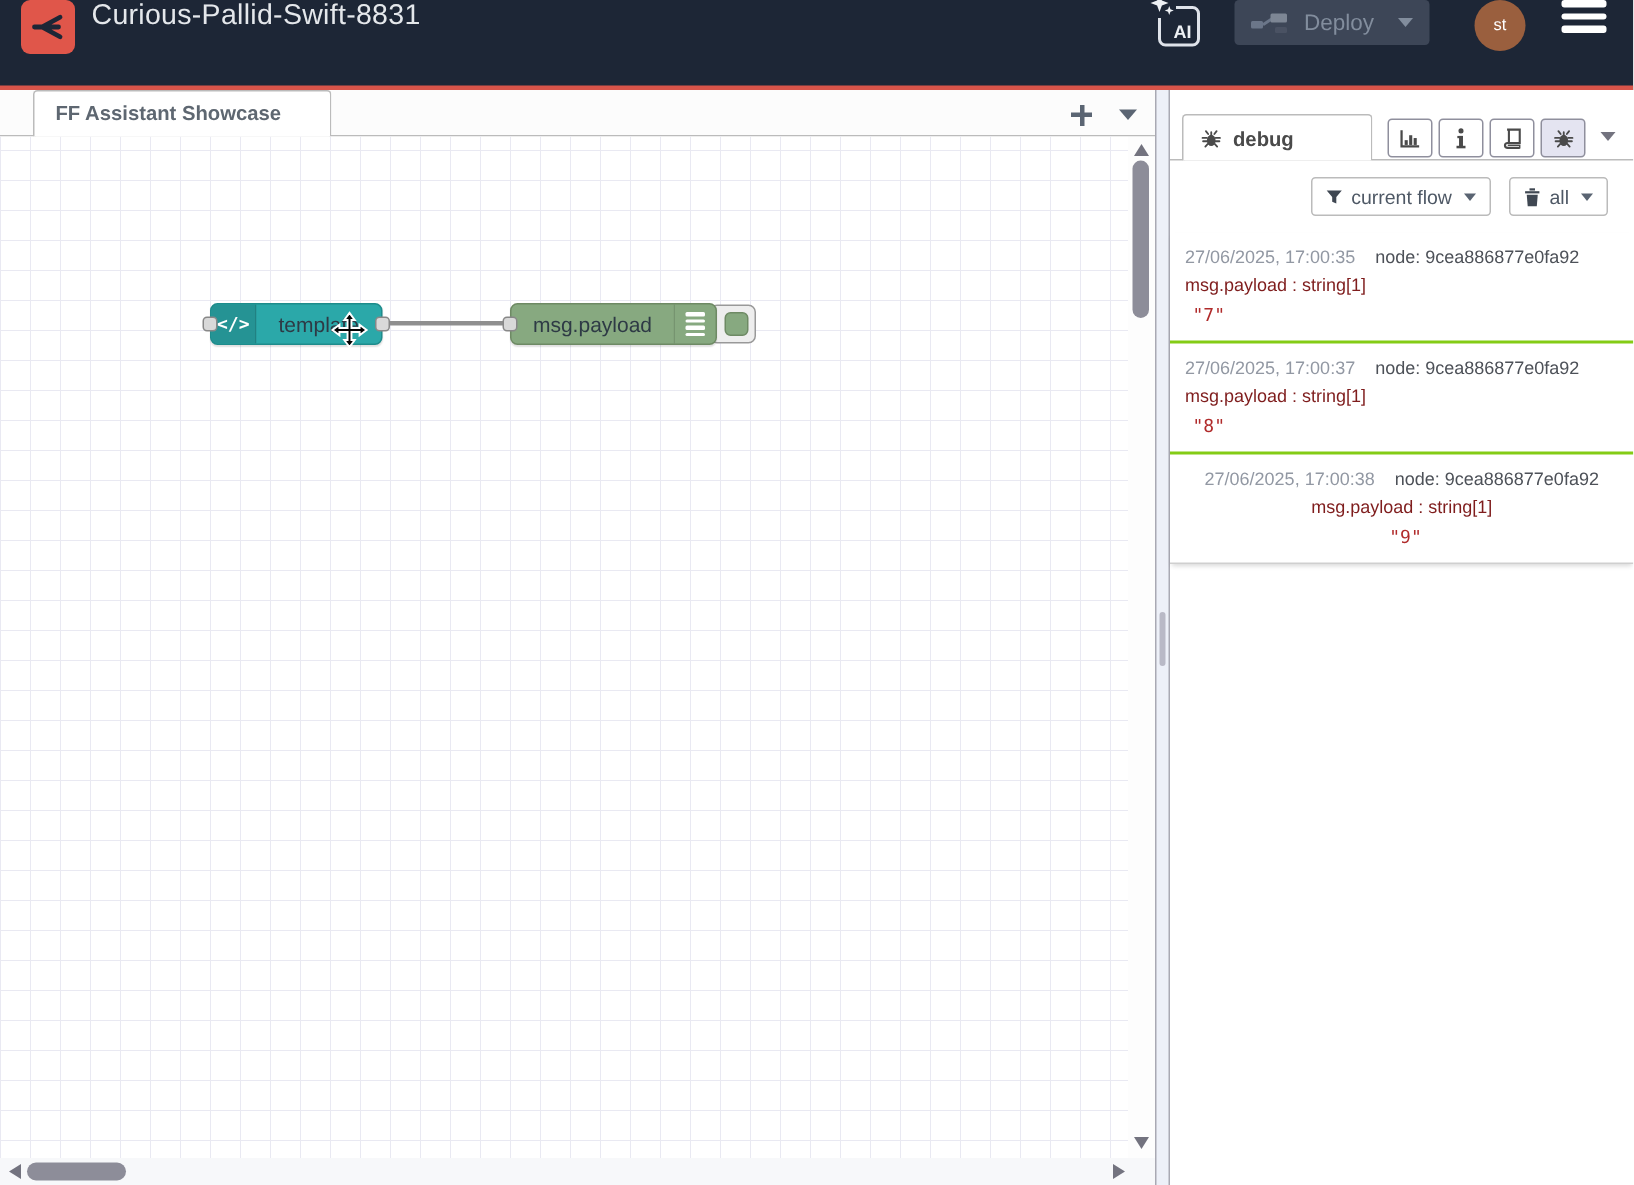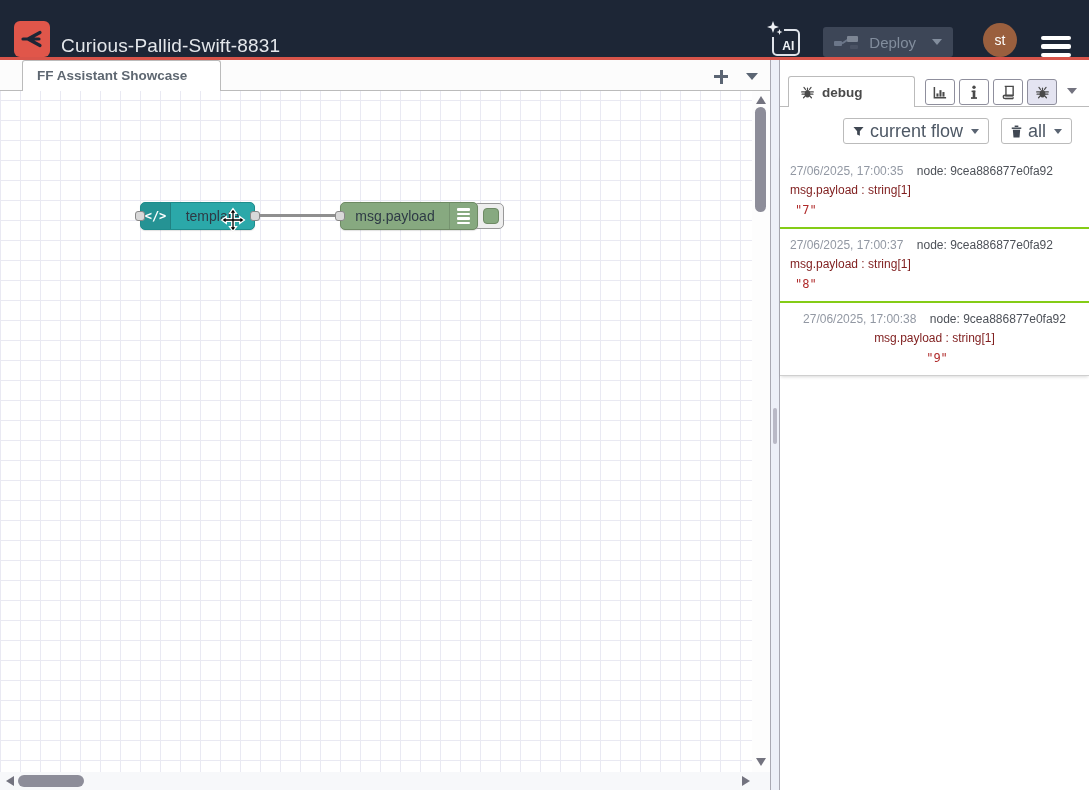--- a/index.html
+++ b/index.html
@@ -3,37 +3,37 @@
 <meta charset="utf-8">
 <style>
   * { margin:0; padding:0; box-sizing:border-box; }
   html,body { background:#fff; }
   body { font-family:"Liberation Sans", sans-serif; }
   #app { position:relative; width:1089px; height:790px; overflow:hidden; background:#fff; }
 
   
   .header { position:absolute; left:0; top:0; width:1089px; height:60px;
             background:#1d2636; border-bottom:3px solid #d8544a;
-            display:flex; align-items:flex-end; }
+            display:flex; align-items:flex-start; }
   .logo { width:36px; height:36px; margin-left:14px; background:#e0564a; border-radius:6px;
           display:flex; align-items:center; justify-content:center; }
   .app-title { margin-left:11px; font-size:19px; color:#e4e7eb; letter-spacing:.2px; }
   .hdr-spacer { flex:1; }
   .ai-btn { position:relative; width:32px; height:32px; margin-right:22px; }
   .ai-box { position:absolute; left:3px; top:4px; width:28px; height:27px;
             border:2px solid #dfe3ea; border-radius:5px; }
   .ai-text { position:absolute; right:7px; bottom:4px; font-size:12px; font-weight:bold; color:#eef1f5; }
   .ai-spark { position:absolute; left:-3px; top:-4px; width:18px; height:16px; background:#1d2636; }
   .deploy-btn { display:flex; align-items:center; height:30px; padding:0 11px; margin-right:30px;
                 background:#3d4657; border-radius:3px; }
   .deploy-label { color:#828d9d; font-size:15px; margin:0 16px 0 11px; }
   .caret { width:0; height:0; border-left:5px solid transparent; border-right:5px solid transparent;
            border-top:6px solid #828d9d; }
   .avatar { width:34px; height:34px; border-radius:50%; background:#9a5f3e; color:#fff;
-            font-size:14px; display:flex; align-items:center; justify-content:center; margin-right:24px; }
+            font-size:11px; display:flex; align-items:center; justify-content:center; margin-right:24px; }
   .burger { width:30px; margin-right:18px; display:flex; flex-direction:column; gap:4px; }
   .burger span { display:block; height:4.5px; background:#fff; border-radius:2px; }
 
   
   .tabstrip { position:absolute; left:0; top:60px; width:780px; height:31px; background:#fcfcfc; }
   .tabstrip .strip-line { position:absolute; left:0; bottom:0; width:100%; height:1px; background:#bbb; }
   .flow-tab { position:absolute; left:22px; top:0; width:199px; height:31px; background:#fff;
               border:1px solid #bbb; border-bottom:none; border-radius:3px 3px 0 0; z-index:2;
               font-size:13.5px; font-weight:bold; color:#5e6771; line-height:29px; padding-left:14px; }
   .tab-plus { position:absolute; left:712px; top:68px; width:18px; height:18px; z-index:2; }
@@ -100,21 +100,21 @@
   .sb-iconbtn { position:absolute; top:3px; width:30px; height:26px; background:#fff;
                 border:1px solid #8f8f9d; border-radius:3px; display:flex; align-items:center;
                 justify-content:center; z-index:2; }
   .sb-iconbtn.active { background:#e4e4f1; }
   .sb-caret { position:absolute; left:287px; top:12px; z-index:2;
               border-left:5px solid transparent; border-right:5px solid transparent;
               border-top:6px solid #73737f; }
   .sb-toolbar { height:48px; display:flex; align-items:center; justify-content:flex-end; gap:12px;
                 padding-right:17px; background:#fff; }
   .tool-btn { display:inline-flex; align-items:center; gap:6px; height:26px; padding:0 9px;
-              background:#fff; border:1px solid #bbb; border-radius:3px; font-size:18px; color:#4e5865; }
+              background:#fff; border:1px solid #bbb; border-radius:3px; font-size:13px; color:#4e5865; }
   .tool-btn .caret-sm { width:0; height:0; border-left:4px solid transparent; border-right:4px solid transparent;
                         border-top:5px solid #5a6472; margin-left:2px; }
 
   .messages { border-bottom:1px solid #cfcfcf; box-shadow:0 2px 3px -1px rgba(0,0,0,.15); }
   .msg { padding:9px 10px 10px; border-bottom:2px solid #84cc16; font-size:12px; }
   .msg:last-child { border-bottom:none;text-align:center; }
   .msg .row1 { margin-bottom:5px; }
   .msg .ts { color:#9298a3; }
   .msg .nid { color:#4d5158; margin-left:10px; }
   .msg .path { color:#7f1d1d; margin-bottom:6px; }

